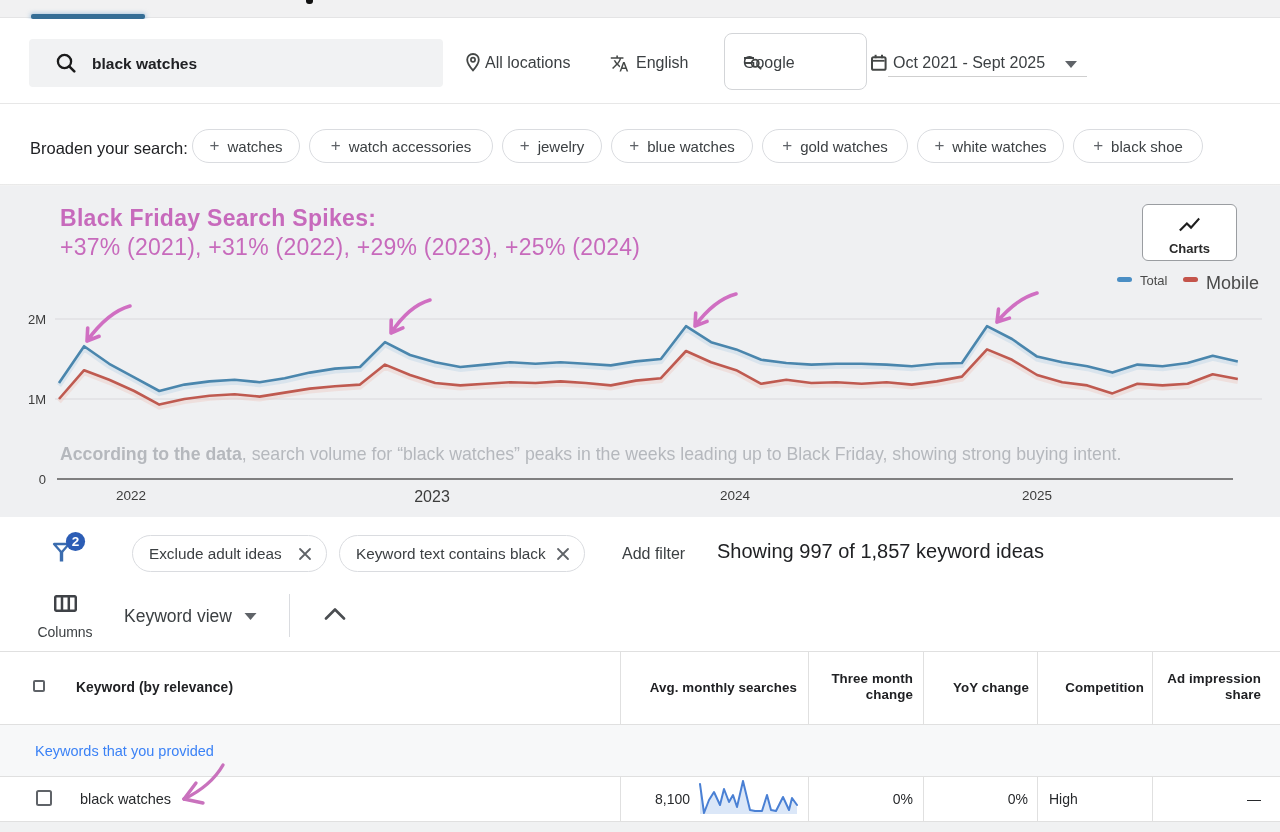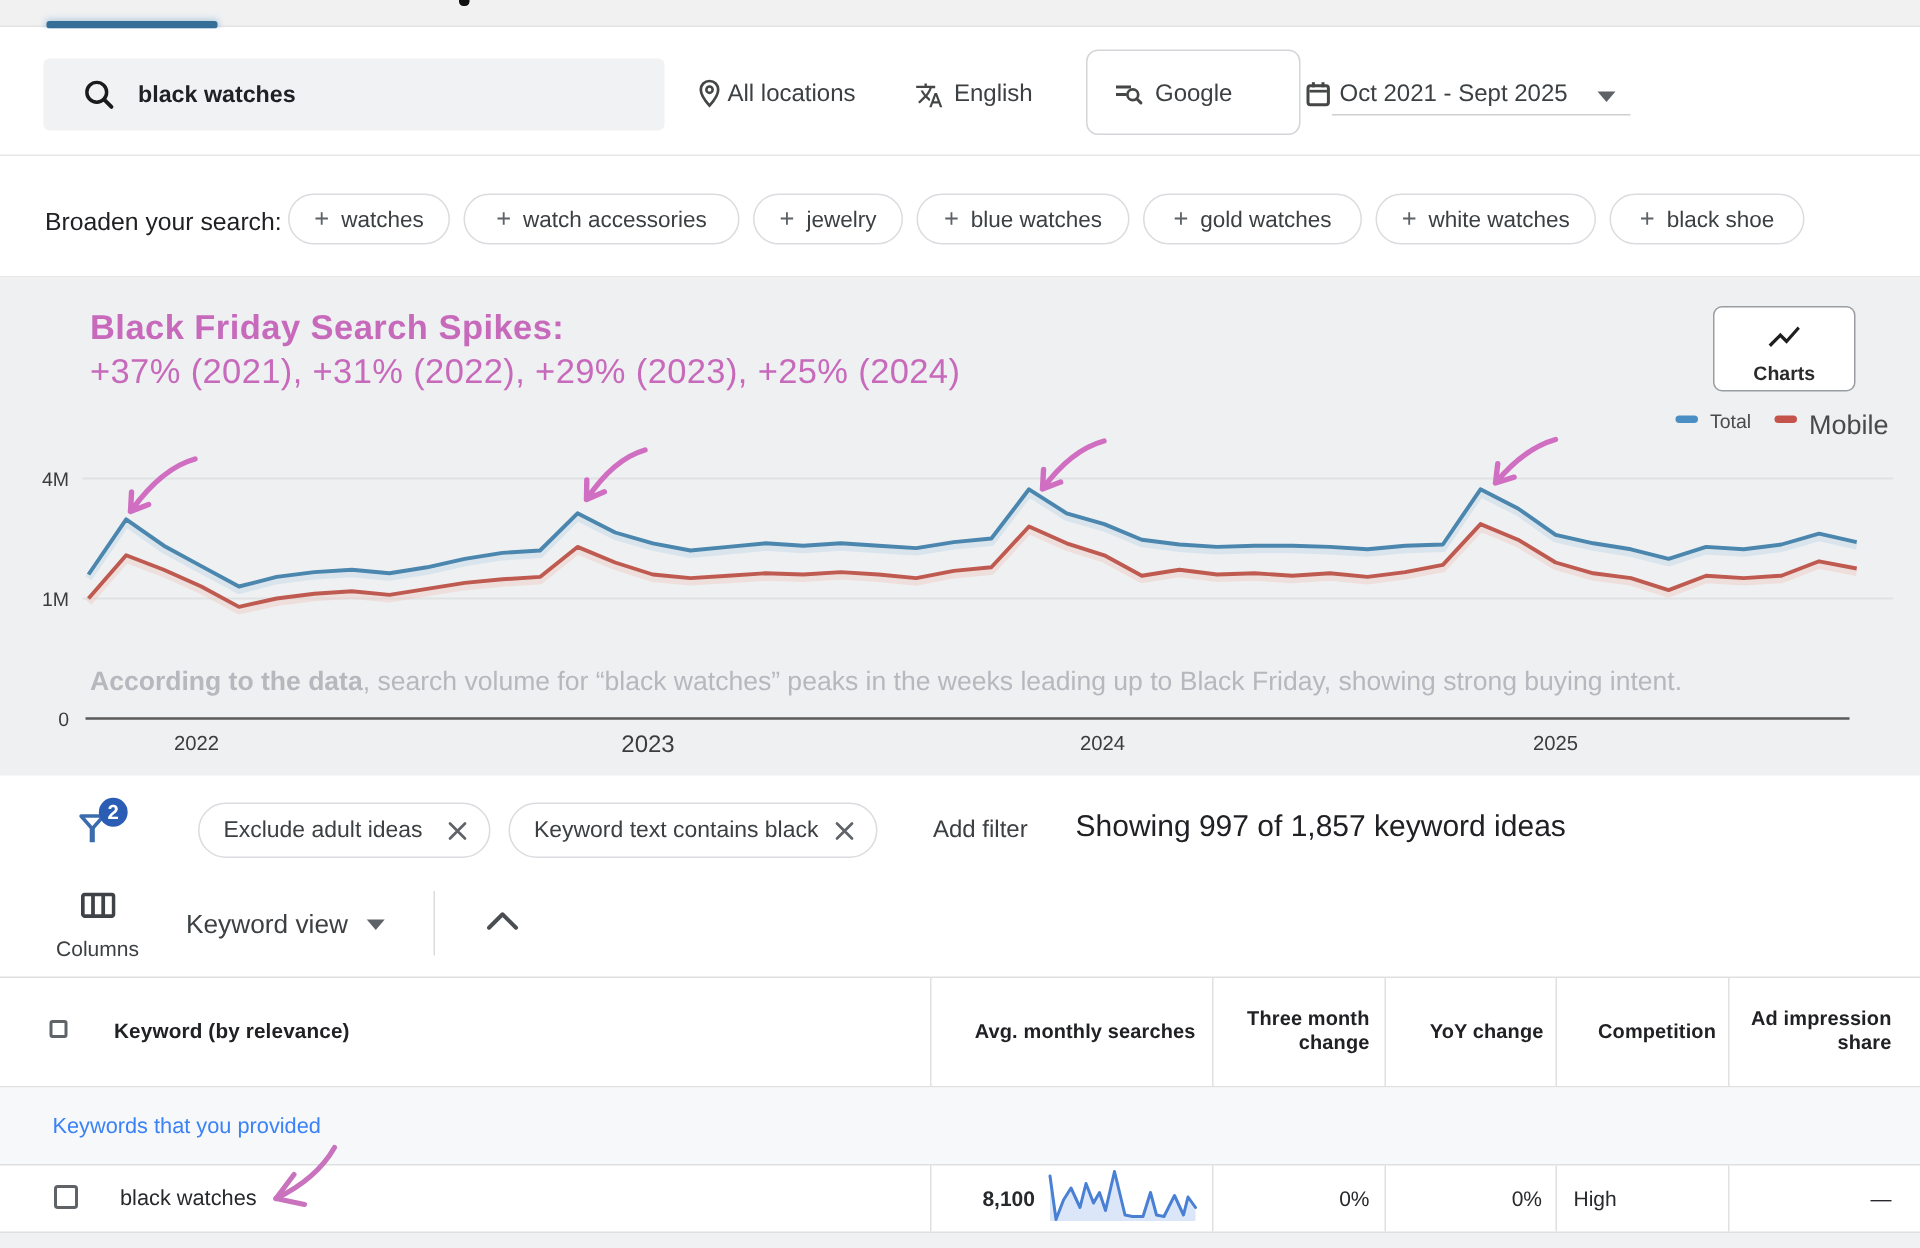--- a/index.html
+++ b/index.html
@@ -34,21 +34,21 @@
 </svg>
 <div class="abs" style="left:636px;top:54px;font-size:16px;color:#3c4043;">English</div>
 
 <div class="abs" style="left:724px;top:33px;width:143px;height:57px;background:#fff;border:1px solid #d3d5d8;border-radius:8px;"></div>
 <svg class="abs" style="left:743px;top:54px;" width="20" height="18" viewBox="0 0 20 18">
  <line x1="1" y1="4" x2="11" y2="4" stroke="#444746" stroke-width="2"></line>
  <line x1="1" y1="9" x2="8" y2="9" stroke="#444746" stroke-width="2"></line>
  <circle cx="12.2" cy="9.2" r="3.6" fill="none" stroke="#444746" stroke-width="1.8"></circle>
  <line x1="14.8" y1="11.8" x2="17.6" y2="14.6" stroke="#444746" stroke-width="2" stroke-linecap="round"></line>
 </svg>
-<div class="abs" style="left:770px;top:54px;font-size:16px;color:#3c4043;">Google</div>
+<div class="abs" style="left:743px;top:54px;font-size:16px;color:#3c4043;">Google</div>
 
 <svg class="abs" style="left:870px;top:54px;" width="18" height="18" viewBox="0 0 18 18">
  <rect x="2" y="3.2" width="13.6" height="12.6" rx="1.6" fill="none" stroke="#444746" stroke-width="2"></rect>
  <line x1="5.6" y1="0.8" x2="5.6" y2="4.2" stroke="#444746" stroke-width="2"></line>
  <line x1="12" y1="0.8" x2="12" y2="4.2" stroke="#444746" stroke-width="2"></line>
  <line x1="3" y1="6.8" x2="14.6" y2="6.8" stroke="#444746" stroke-width="1.8"></line>
 </svg>
 <div class="abs" style="left:893px;top:54px;font-size:16px;color:#3c4043;">Oct 2021 - Sept 2025</div>
 <svg class="abs" style="left:1064px;top:60px;" width="14" height="9" viewBox="0 0 14 9">
     <path d="M1 1 L7 8 L13 1 Z" fill="#5f6368"></path>
@@ -94,21 +94,21 @@
  <polyline id="rshadow" fill="none" stroke="#eec9c3" stroke-width="5" opacity="0.45" transform="translate(0,2.5)" points="59.0,213.0 84.1,184.2 109.2,193.8 134.2,205.0 159.3,218.6 184.4,213.0 209.5,209.8 234.6,208.2 259.6,210.6 284.7,206.6 309.8,202.6 334.9,200.2 360.0,198.6 385.0,178.6 410.1,189.0 435.2,197.0 460.3,199.4 485.4,197.8 510.4,196.2 535.5,197.0 560.6,195.4 585.7,197.0 610.8,199.4 635.8,194.6 660.9,192.2 686.0,165.0 711.1,176.2 736.2,184.2 761.2,197.8 786.3,193.8 811.4,197.0 836.5,196.2 861.6,197.8 886.6,196.2 911.7,198.6 936.8,195.4 961.9,190.6 987.0,163.4 1012.0,173.8 1037.1,189.0 1062.2,196.2 1087.3,199.4 1112.4,207.4 1137.4,197.8 1162.5,199.4 1187.6,197.8 1212.7,188.2 1237.8,193.0"></polyline>
  <polyline fill="none" stroke="#4a86ad" stroke-width="2.6" stroke-linejoin="round" points="59.0,197.0 84.1,160.2 109.2,177.8 134.2,191.4 159.3,205.0 184.4,198.6 209.5,195.4 234.6,193.8 259.6,196.2 284.7,192.2 309.8,186.6 334.9,182.6 360.0,181.0 385.0,156.2 410.1,169.0 435.2,176.2 460.3,181.0 485.4,178.6 510.4,176.2 535.5,177.8 560.6,176.2 585.7,177.8 610.8,179.4 635.8,175.4 660.9,173.0 686.0,140.2 711.1,156.2 736.2,163.4 761.2,173.8 786.3,177.0 811.4,178.6 836.5,177.8 861.6,177.8 886.6,178.6 911.7,180.2 936.8,177.8 961.9,177.0 987.0,140.2 1012.0,153.0 1037.1,170.6 1062.2,176.2 1087.3,180.2 1112.4,186.6 1137.4,178.6 1162.5,180.2 1187.6,177.0 1212.7,169.8 1237.8,175.4"></polyline>
  <polyline fill="none" stroke="#bf5a50" stroke-width="2.6" stroke-linejoin="round" points="59.0,213.0 84.1,184.2 109.2,193.8 134.2,205.0 159.3,218.6 184.4,213.0 209.5,209.8 234.6,208.2 259.6,210.6 284.7,206.6 309.8,202.6 334.9,200.2 360.0,198.6 385.0,178.6 410.1,189.0 435.2,197.0 460.3,199.4 485.4,197.8 510.4,196.2 535.5,197.0 560.6,195.4 585.7,197.0 610.8,199.4 635.8,194.6 660.9,192.2 686.0,165.0 711.1,176.2 736.2,184.2 761.2,197.8 786.3,193.8 811.4,197.0 836.5,196.2 861.6,197.8 886.6,196.2 911.7,198.6 936.8,195.4 961.9,190.6 987.0,163.4 1012.0,173.8 1037.1,189.0 1062.2,196.2 1087.3,199.4 1112.4,207.4 1137.4,197.8 1162.5,199.4 1187.6,197.8 1212.7,188.2 1237.8,193.0"></polyline>
  <g stroke="#d06fc2" stroke-width="3.6" fill="none" stroke-linecap="round" stroke-linejoin="round">
   <path d="M130,120 Q108,126 87,155 M87,155 L99.1,150.3 M87,155 L87.7,142.0"></path>
   <path d="M430,114 Q409,120 391,147 M391,147 L402.9,141.9 M391,147 L391.2,134.0"></path>
   <path d="M736,108 Q714,114 695,140 M695,140 L707.1,135.4 M695,140 L695.7,127.0"></path>
   <path d="M1037,107 Q1016,113 997,136 M997,136 L1009.4,132.1 M997,136 L998.5,123.1"></path>
  </g>
 </svg>
-<div class="abs" style="left:28px;top:312px;width:18px;text-align:right;font-size:13px;color:#3c3c3c;">4M</div>
+<div class="abs" style="left:28px;top:312px;width:18px;text-align:right;font-size:13px;color:#3c3c3c;">2M</div>
 <div class="abs" style="left:28px;top:392px;width:18px;text-align:right;font-size:13px;color:#3c3c3c;">1M</div>
 <div class="abs" style="left:28px;top:472px;width:18px;text-align:right;font-size:13px;color:#3c3c3c;">0</div>
 <div class="abs" style="left:60px;top:446px;font-size:17.7px;line-height:1;color:#b5b8bd;"><b>According to the data</b>, search volume for “black watches” peaks in the weeks leading up to Black Friday, showing strong buying intent.</div>
 <div class="abs" style="left:101px;top:488px;width:60px;text-align:center;font-size:13.5px;color:#3c3c3c;">2022</div>
 <div class="abs" style="left:402px;top:488px;width:60px;text-align:center;font-size:16px;color:#3c3c3c;">2023</div>
 <div class="abs" style="left:705px;top:488px;width:60px;text-align:center;font-size:13.5px;color:#3c3c3c;">2024</div>
 <div class="abs" style="left:1007px;top:488px;width:60px;text-align:center;font-size:13.5px;color:#3c3c3c;">2025</div>
 
 <svg class="abs" style="left:49px;top:528px;" width="40" height="38" viewBox="0 0 40 38">
  <path d="M5,16 L20,16 L12.5,24.5 Z" fill="none" stroke="#3b6cae" stroke-width="2.3" stroke-linejoin="round"></path>
@@ -172,21 +172,21 @@
 <div class="abs rowsep" style="left:1152px;"></div>
 <div class="abs cb" style="left:36px;top:790px;"></div>
 <div class="abs" style="left:80px;top:791px;font-size:14.5px;color:#27292c;">black watches</div>
 <svg class="abs" style="left:175px;top:755px;" width="60" height="55" viewBox="0 0 60 55">
  <g stroke="#c972bd" stroke-width="3.4" fill="none" stroke-linecap="round">
   <path d="M48,10 Q36,31 9,44"></path>
   <path d="M9,44 L21,28"></path>
   <path d="M9,44 L28,48"></path>
  </g>
 </svg>
-<div class="abs" style="left:620px;top:791px;width:70px;text-align:right;font-size:14px;color:#27292c;font-weight:bold;">8,100</div>
+<div class="abs" style="left:620px;top:791px;width:70px;text-align:right;font-size:14px;color:#27292c;">8,100</div>
 <svg class="abs" style="left:698px;top:780px;" width="102" height="36" viewBox="0 0 102 36">
  <path d="M2,4 L6,33 L11,20 L16,12 L22,25 L26,9 L31,22 L35,15 L39,27 L45,1 L52,30 L57,31 L64,31 L69,15 L73,30 L78,31 L85,17 L91,30 L94,18 L99,25 L99,34 L2,34 Z" fill="#dbe7f8" stroke="none"></path>
  <path d="M2,4 L6,33 L11,20 L16,12 L22,25 L26,9 L31,22 L35,15 L39,27 L45,1 L52,30 L57,31 L64,31 L69,15 L73,30 L78,31 L85,17 L91,30 L94,18 L99,25" fill="none" stroke="#4a80d4" stroke-width="2" stroke-linejoin="round" stroke-linecap="round"></path>
 </svg>
 <div class="abs" style="left:823px;top:791px;width:90px;text-align:right;font-size:14px;color:#27292c;">0%</div>
 <div class="abs" style="left:938px;top:791px;width:90px;text-align:right;font-size:14px;color:#27292c;">0%</div>
 <div class="abs" style="left:1049px;top:791px;font-size:14px;color:#27292c;">High</div>
 <div class="abs" style="left:1200px;top:791px;width:61px;text-align:right;font-size:14px;color:#27292c;">—</div>
 
 <div class="abs" style="left:0;top:822px;width:1280px;height:10px;background:#f0f1f2;"></div>

